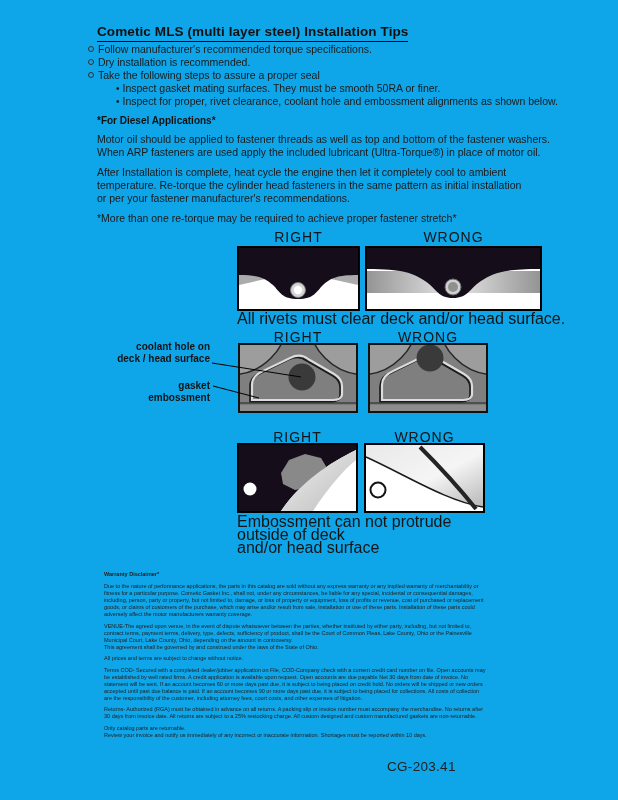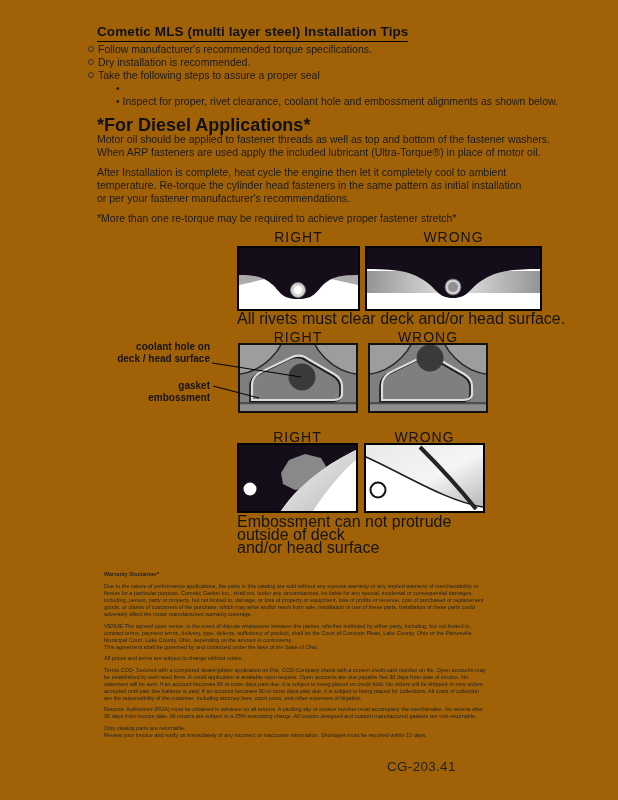--- a/index.html
+++ b/index.html
@@ -1,27 +1,27 @@
 <!DOCTYPE html>
 <html><head>
 <meta charset="utf-8">
 <style>
   html,body{margin:0;padding:0;background:#fff;}
-  .page{position:relative;width:618px;height:800px;background:#a16207;overflow:hidden;
+  .page{position:relative;width:618px;height:800px;background:#0ea5e9;overflow:hidden;
         font-family:"Liberation Sans", sans-serif;color:#111;}
   .abs{position:absolute;}
   .title{font-size:13.5px;font-weight:bold;border-bottom:1.5px solid #000;padding-bottom:2px;
          display:inline-block;letter-spacing:0.1px;}
   .body-txt{font-size:10.5px;line-height:13px;color:#1a1a1a;}
   .pre{white-space:pre-line;}
   .bullet-row{display:flex;align-items:baseline;}
   .odot{width:4px;height:4px;border:1px solid #333;border-radius:50%;display:inline-block;
         margin-right:4px;position:relative;top:-1px;flex:0 0 auto;}
   .fdot{font-size:10px;margin-right:3px;flex:0 0 auto;}
-  .diesel-h{font-size:18px;font-weight:bold;}
+  .diesel-h{font-size:10px;font-weight:bold;}
   .fig-label{font-size:14px;letter-spacing:1px;text-align:center;color:#141414;}
   .caption{font-size:16px;line-height:13px;color:#141414;}
   .ann{font-size:10px;line-height:11.5px;text-align:right;color:#141414;font-weight:bold;}
   .disc{font-size:5.5px;line-height:7px;color:#222;width:424px;}
   .disc p{margin:0 0 4.5px 0;}
   .disc .disc-h{font-weight:bold;margin-bottom:5px;}
   .footer-code{font-size:13.5px;letter-spacing:0.3px;color:#222;}
   svg{display:block;}
 </style>
 </head>
@@ -43,20 +43,21 @@
       <span>Dry installation is recommended.</span>
     </div>
     <div class="bullet-row">
       <span class="odot"></span>
       <span>Take the following steps to assure a proper seal</span>
     </div>
   </div>
   <div class="abs body-txt" style="left:116px;top:82px;">
     <div class="bullet-row">
       <span class="fdot">•</span>
+      <span>Inspect gasket mating surfaces.  They must be smooth 50RA or finer.</span>
     </div>
     <div class="bullet-row">
       <span class="fdot">•</span>
       <span>Inspect for proper, rivet clearance, coolant hole and embossment alignments as shown below.</span>
     </div>
   </div>
 
   <div class="abs diesel-h" style="left:97px;top:115px;">*For Diesel Applications*</div>
   <div class="abs body-txt pre" style="left:97px;top:166px;width:505px;">After Installation is complete, heat cycle the engine then let it completely cool to ambient
 temperature. Re-torque the cylinder head fasteners in the same pattern as initial installation

